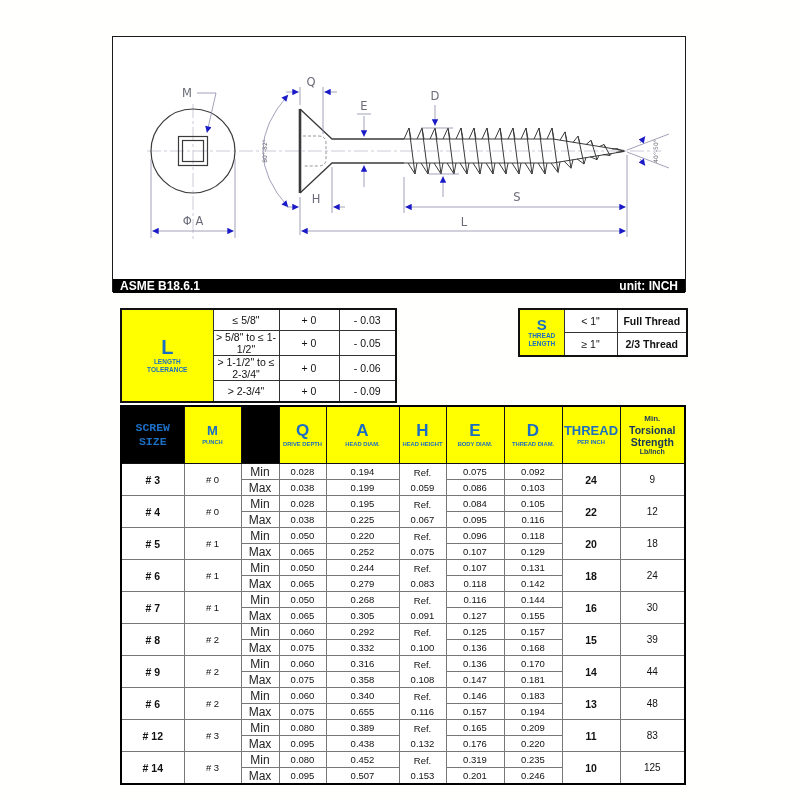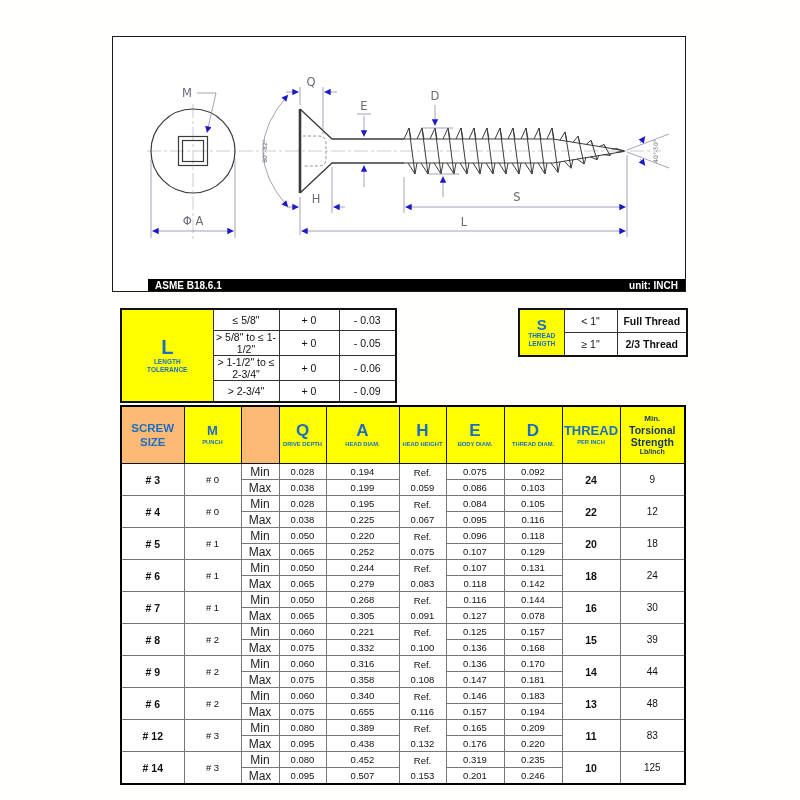--- a/index.html
+++ b/index.html
@@ -3,41 +3,41 @@
 <meta charset="utf-8">
 <style>
   html,body{margin:0;padding:0;width:800px;height:800px;background:#fffffe;position:relative;
     font-family:"Liberation Sans",sans-serif;overflow:hidden;}
 
   
   .frame{position:absolute;left:112px;top:36px;width:574px;height:256px;
     border:1.5px solid #1a1a1a;box-sizing:border-box;display:flex;flex-direction:column;background:#fff;}
   .draw-area{flex:1;position:relative;}
   .std-bar{height:18px;background:#000;color:#fff;display:flex;justify-content:space-between;
-    align-items:center;padding:0 7px;font-size:10px;font-weight:bold;margin-left:35px;}
+    align-items:center;padding:0 7px;font-size:12px;font-weight:bold;}
 
   
   table{border-collapse:collapse;table-layout:fixed;}
   .ltable{position:absolute;left:120px;top:308px;border:2px solid #111;}
   .ltable td{border:1px solid #333;text-align:center;font-size:10.5px;color:#111;
     height:20px;padding:0 2px;background:#fff;}
   .stable{position:absolute;left:518px;top:308px;border:2px solid #111;}
   .stable td{border:1px solid #333;text-align:center;font-size:10.5px;color:#111;
     height:22px;padding:0 2px;background:#fff;}
   .stable td.bold-val{font-weight:bold;}
   .keycell{background:#ffff00 !important;vertical-align:middle;}
   .key-letter{font-weight:bold;color:#1b6ec2;line-height:1.05;}
   .lkey .key-letter{font-size:20px;}
   .skey .key-letter{font-size:15px;}
   .key-sub{font-size:6.5px;font-weight:bold;color:#1b6ec2;line-height:1.25;}
 
   
   .spec{position:absolute;left:120px;top:405px;border:2px solid #000;}
   .spec th{background:#ffff00;border:1.5px solid #111;padding:1px 0;vertical-align:middle;height:54px;}
-  .spec th.white{background:#fdba74;}
+  .spec th.white{background:#000000;font-family:Liberation Mono, monospace;}
   .bl{font-size:17px;font-weight:bold;color:#1b6ec2;line-height:1.05;}
   .bl.small{font-size:13px;}
   .sl{font-size:5.8px;font-weight:bold;color:#1b6ec2;line-height:1.4;}
   .screw-hd{font-size:11.5px;font-weight:bold;color:#1b6ec2;line-height:1.25;}
   .str-hd1{font-size:8px;color:#17365d;line-height:1.15;}
   .str-hd2{font-size:10.5px;font-weight:bold;color:#17365d;line-height:1.15;}
   .str-hd3{font-size:7px;color:#17365d;line-height:1.15;}
   .spec td{border:1px solid #777;font-size:9.5px;color:#111;text-align:center;
     padding:0;height:15px;background:#fff;vertical-align:middle;}
   .spec tr.gs td{border-top:1.8px solid #111;}
@@ -356,28 +356,28 @@
         <td>0.116</td>
         <td>0.144</td>
         <td class="tpi" rowspan="2">16</td>
         <td class="str" rowspan="2">30</td>
       </tr>
       <tr>
         <td class="mm">Max</td>
         <td>0.065</td>
         <td>0.305</td>
         <td>0.127</td>
-        <td>0.078</td>
+        <td>0.155</td>
       </tr>
       <tr class="gs">
         <td class="size" rowspan="2"># 8</td>
         <td rowspan="2"># 2</td>
         <td class="mm">Min</td>
         <td>0.060</td>
-        <td>0.221</td>
+        <td>0.292</td>
         <td rowspan="2">
           <div class="hline">Ref.</div>
           <div class="hline">0.100</div>
         </td>
         <td>0.125</td>
         <td>0.157</td>
         <td class="tpi" rowspan="2">15</td>
         <td class="str" rowspan="2">39</td>
       </tr>
       <tr>

